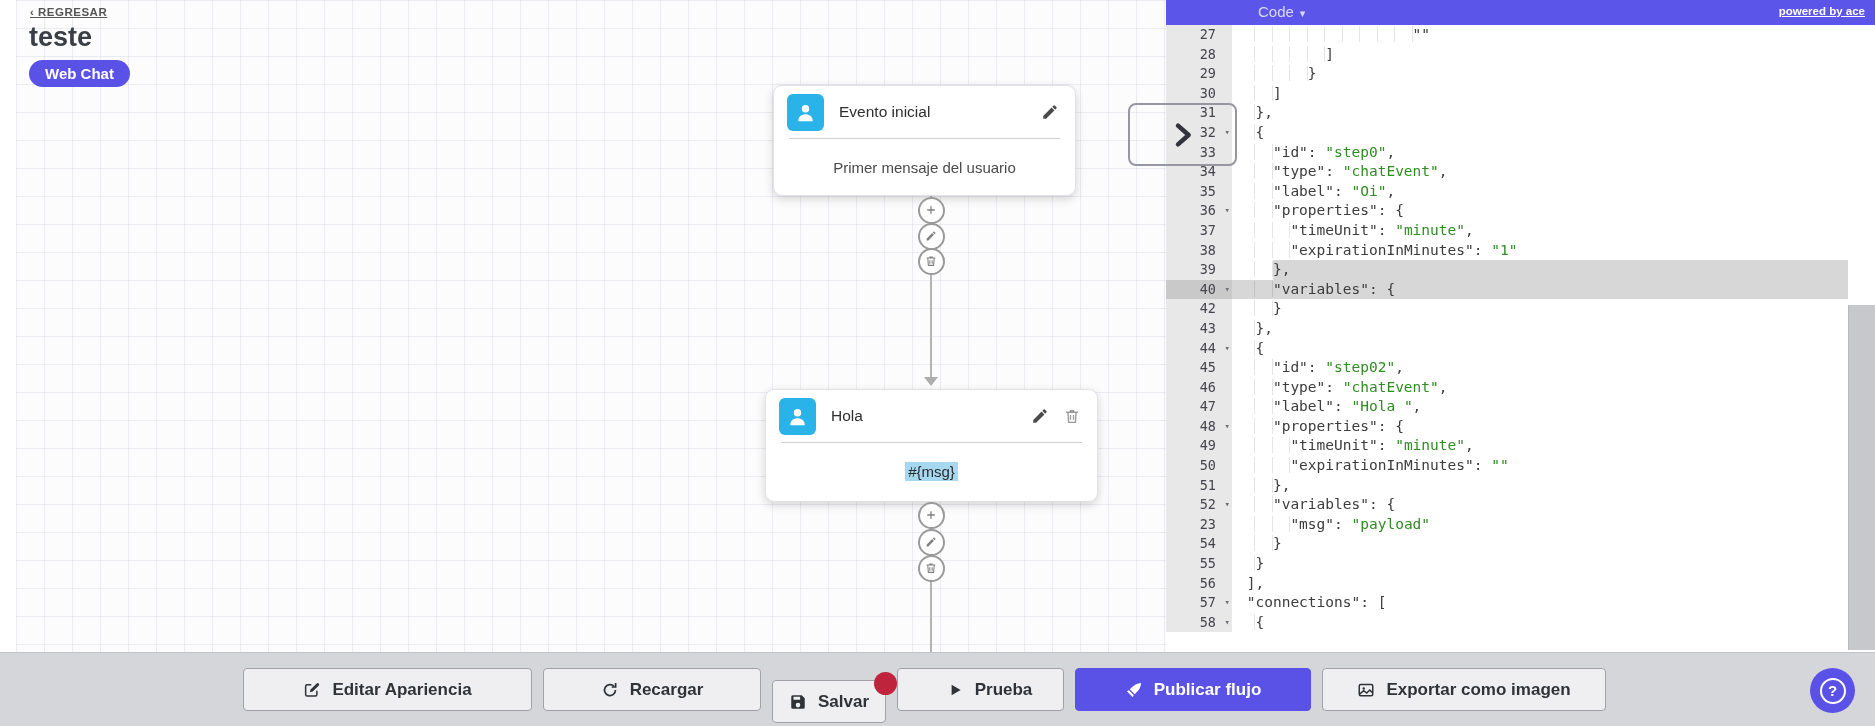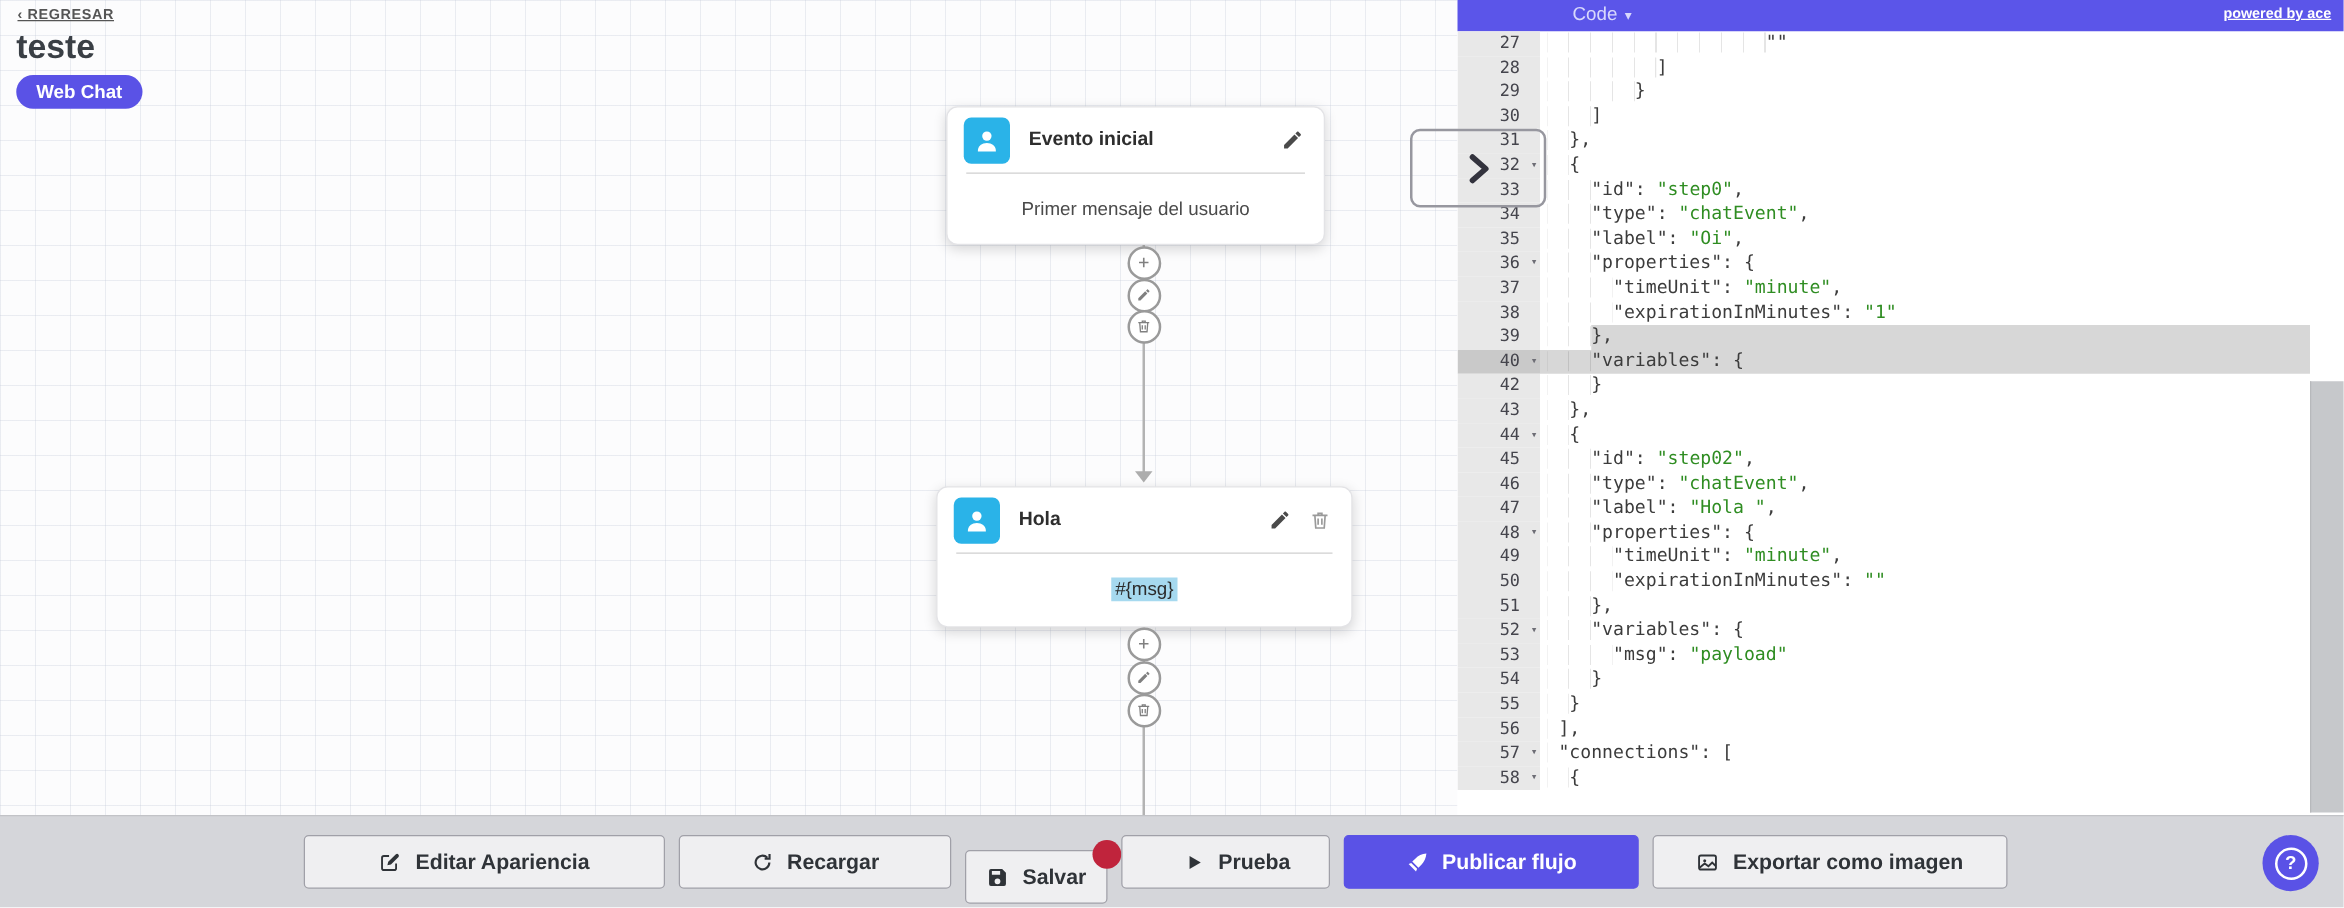--- a/index.html
+++ b/index.html
@@ -1,39 +1,39 @@
 <!DOCTYPE html>
 <html><head>
 <meta charset="utf-8">
 <style>
   * { margin:0; padding:0; box-sizing:border-box; }
   html,body { width:1875px; height:726px; overflow:hidden; }
   body { font-family:"Liberation Sans", sans-serif; background:#fff; }
   #app { position:relative; width:1875px; height:726px; }
 
   
-  #canvas { position:absolute; left:0; top:0; width:1166px; height:652px;
+  #canvas { position:absolute; left:16px; top:0; width:1166px; height:652px;
     background-color:#fcfcfd;
     background-image:
       linear-gradient(to right, rgba(200,206,218,.35) 1px, transparent 1px),
       linear-gradient(to bottom, rgba(200,206,218,.35) 1px, transparent 1px);
     background-size:28px 28px; }
   #back-link { position:absolute; left:14px; top:6px; font-size:11.5px; font-weight:bold;
     color:#555; letter-spacing:.5px; text-decoration:underline; cursor:pointer; }
   #flow-title { position:absolute; left:13px; top:22px; font-size:27px; font-weight:600; color:#3a3f45; }
   #channel-badge { position:absolute; left:13px; top:60px; height:27px; padding:0 16px;
     background:#5a52e6; color:#fff; font-size:15px; font-weight:bold; border-radius:14px;
     display:flex; align-items:center; }
 
   .node { position:absolute; background:#fff; border:1px solid #e3e3e6; border-radius:9px;
     box-shadow:0 3px 10px rgba(0,0,0,.16); }
   .node-head { display:flex; align-items:center; padding:9px 16px 9px 13px; height:52px; }
   .user-ic { width:37px; height:37px; background:#2ab3e8; border-radius:6px; flex:0 0 auto;
     display:flex; align-items:center; justify-content:center; }
-  .node-title { font-size:15.5px; font-weight:bold; color:#2e2e2e; margin-left:15px; flex:1; }
+  .node-title { font-size:15.5px; font-weight:normal; color:#2e2e2e; margin-left:15px; flex:1; }
   .hicon { width:18px; height:18px; margin-left:14px; cursor:pointer; }
   .hicon.edit { color:#4a4a4a; }
   .hicon.del  { color:#9a9a9a; }
   .node-divider { border-top:1px solid #cfcfcf; margin:0 15px; }
   .node-body { display:flex; align-items:center; justify-content:center; 
     font-size:15px; color:#4a4a4a; }
   .msg-hl { background:#a6d9ef; padding:1px 3px; color:#2b2b2b; }
 
   .vline { position:absolute; width:2px; background:#b3b3b3; }
   .arrow-head { position:absolute; width:0; height:0; border-left:7px solid transparent;
@@ -295,21 +295,21 @@
         </div>
         <div class="row">
           <div class="gut">51</div>
           <div class="txt"><span class="ind">    </span><span class="tok t">},</span></div>
         </div>
         <div class="row">
           <div class="gut">52<span class="fold">▾</span></div>
           <div class="txt"><span class="ind">    </span><span class="tok t">"variables": {</span></div>
         </div>
         <div class="row">
-          <div class="gut">53</div>
+          <div class="gut">23</div>
           <div class="txt"><span class="ind">      </span><span class="tok t">"msg": </span><span class="tok g">"payload"</span></div>
         </div>
         <div class="row">
           <div class="gut">54</div>
           <div class="txt"><span class="ind">    </span><span class="tok t">}</span></div>
         </div>
         <div class="row">
           <div class="gut">55</div>
           <div class="txt"><span class="ind">  </span><span class="tok t">}</span></div>
         </div>

